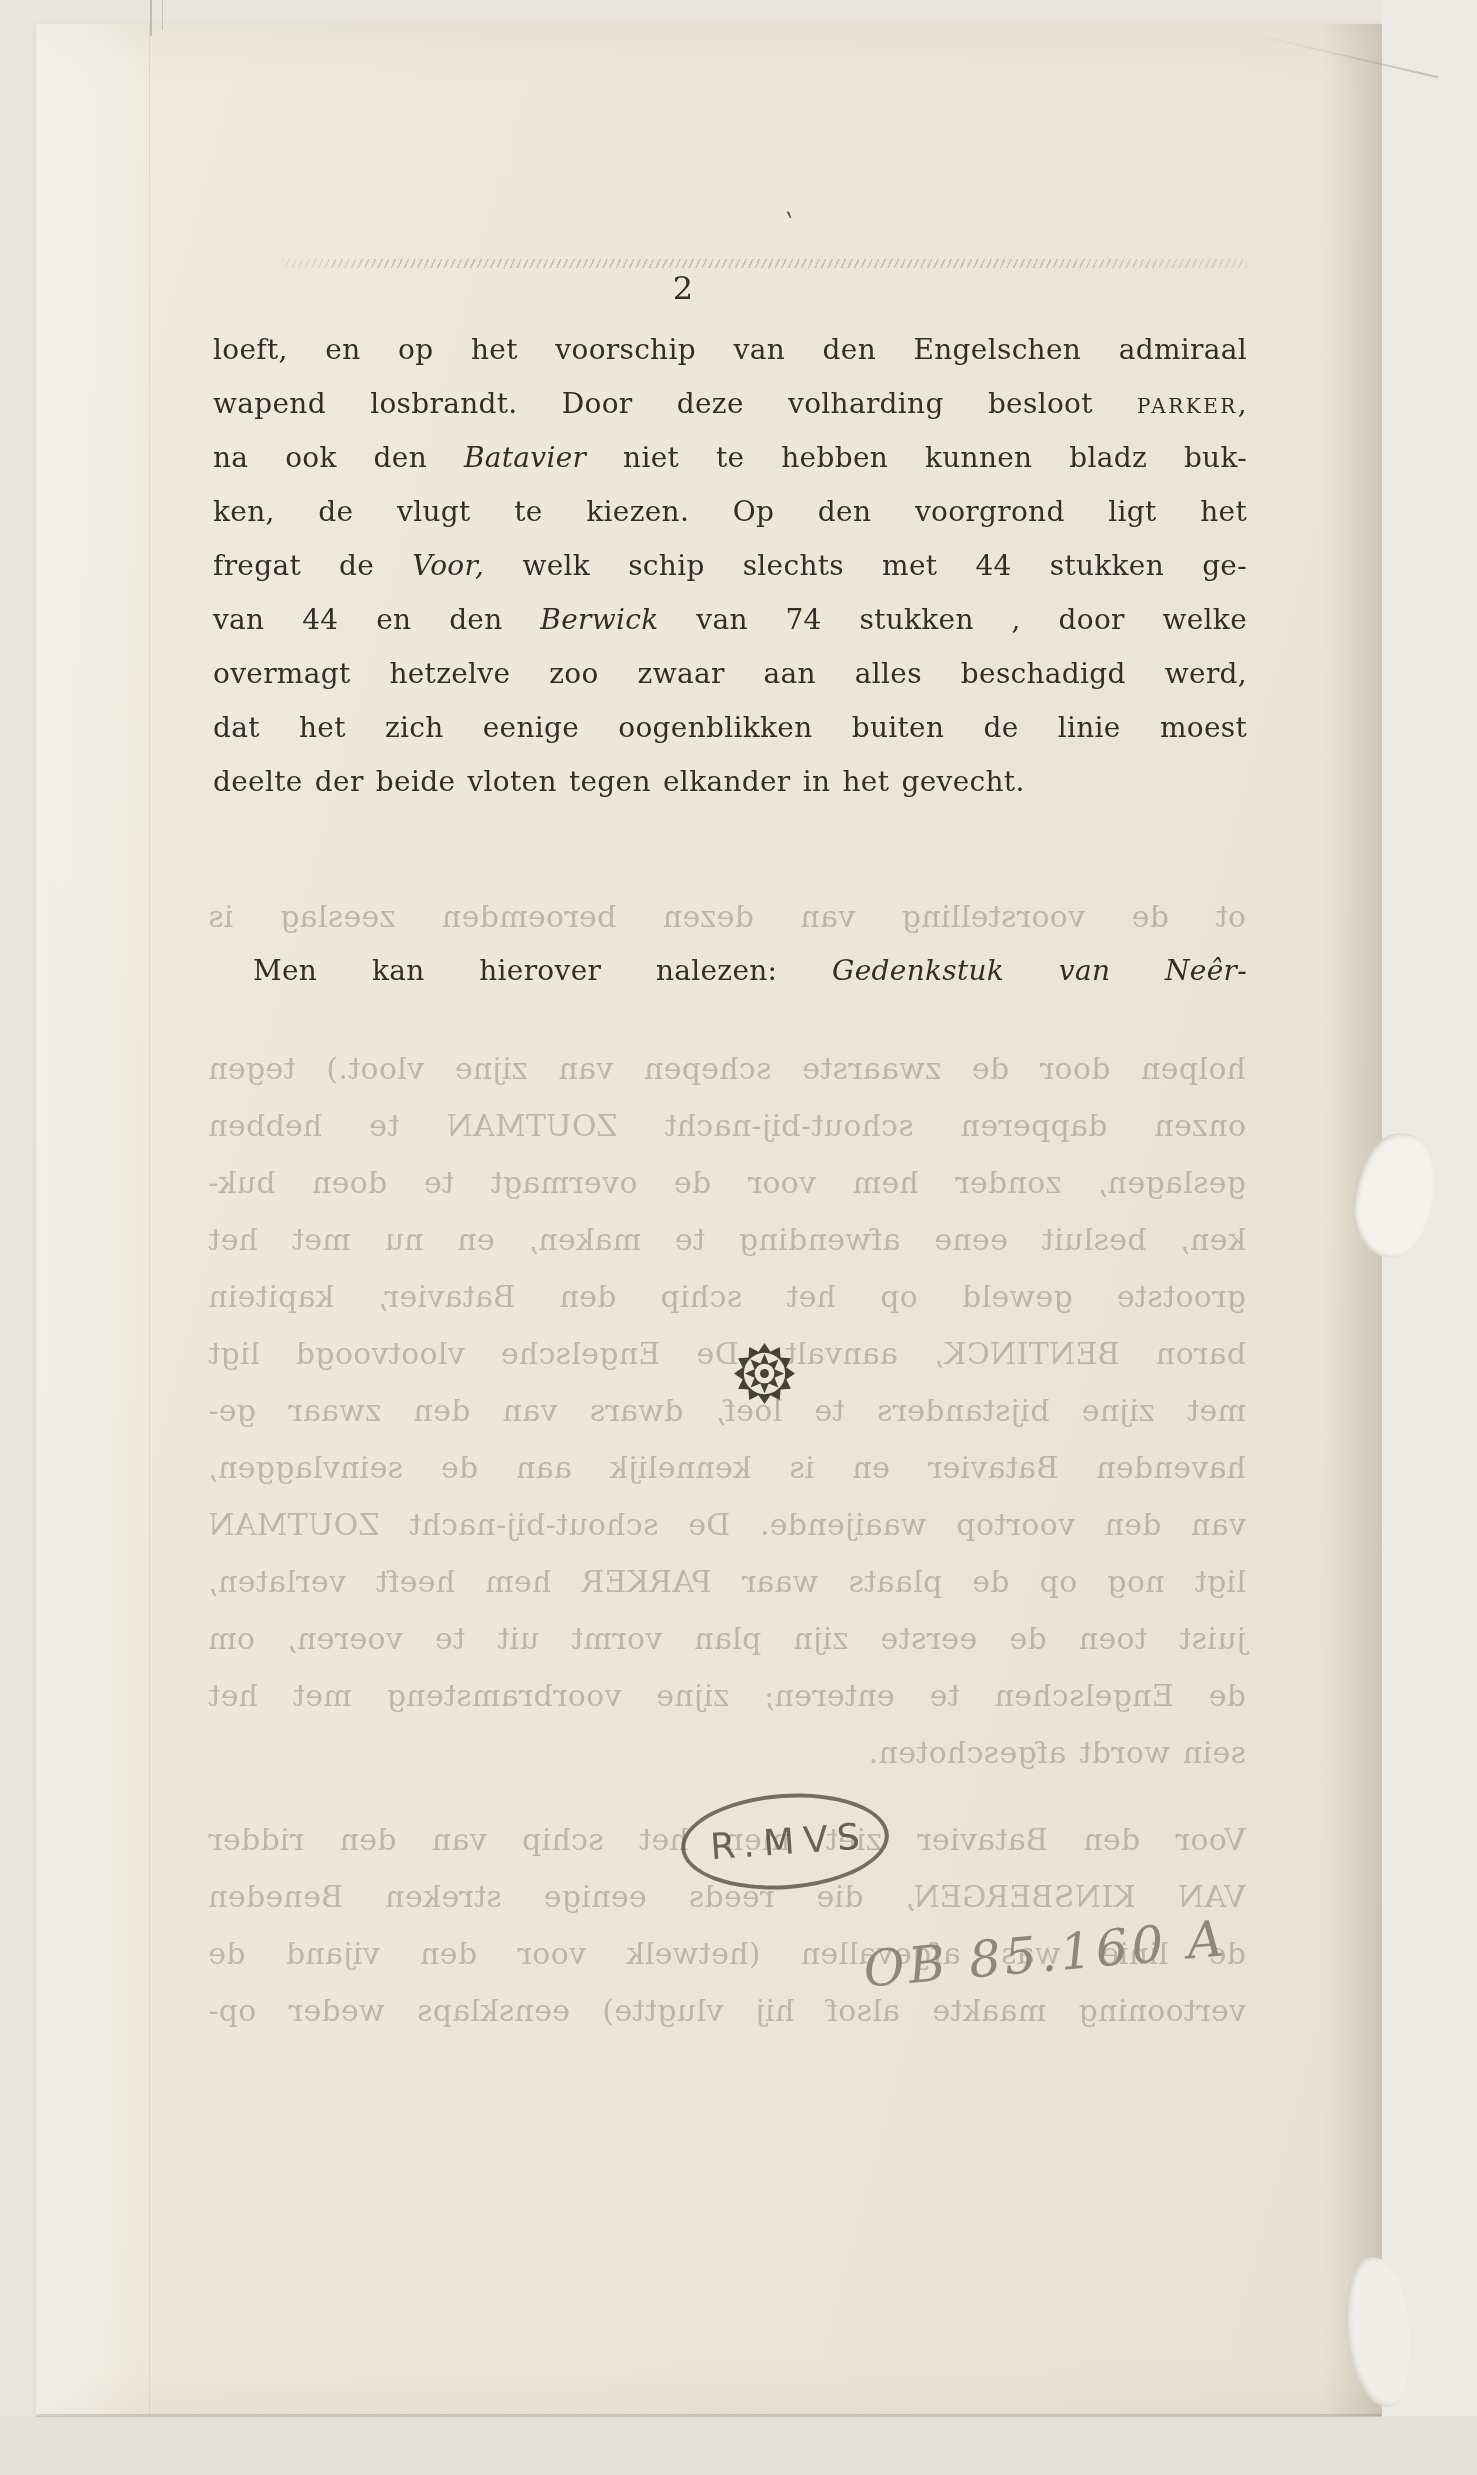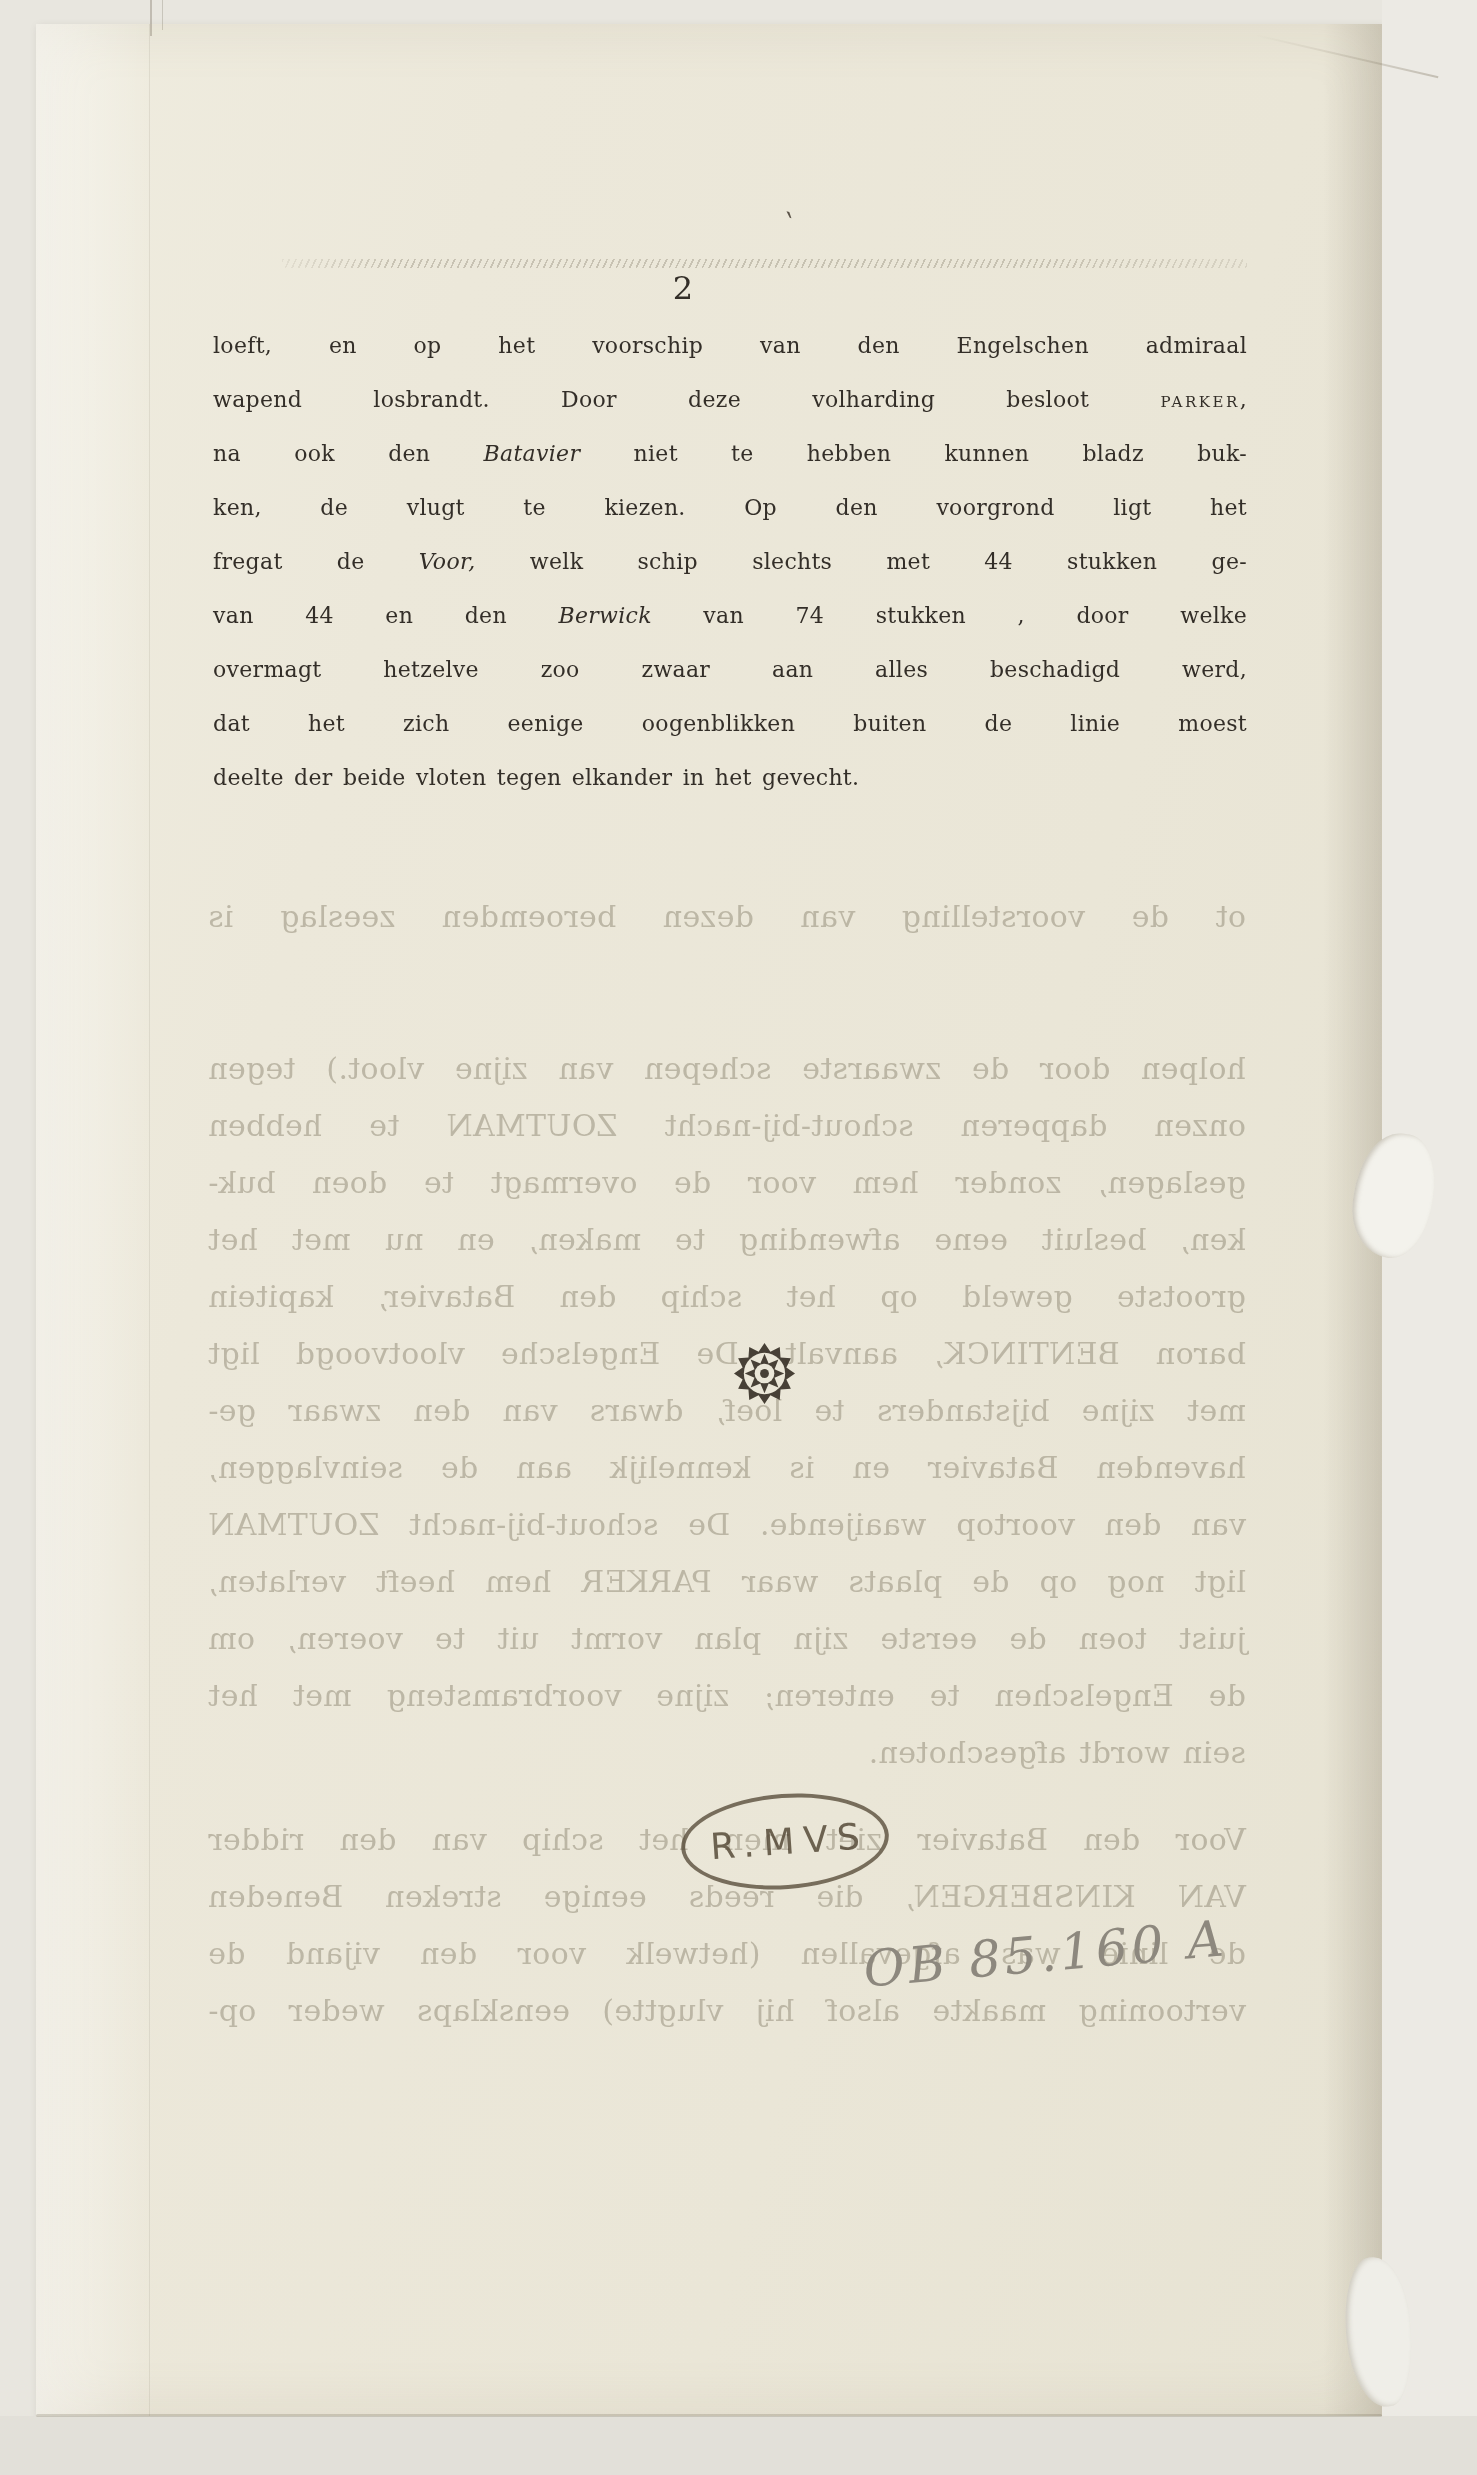--- a/index.html
+++ b/index.html
@@ -32,21 +32,21 @@
   .rule{position:absolute;left:282px;top:259px;width:965px;height:9px;opacity:.5;
         background:repeating-linear-gradient(115deg,rgba(105,95,75,.55) 0 1.6px,transparent 1.6px 6px);
         -webkit-mask-image:linear-gradient(to right,rgba(0,0,0,.3),#000 12%,#000 78%,rgba(0,0,0,.5));
         mask-image:linear-gradient(to right,rgba(0,0,0,.3),#000 12%,#000 78%,rgba(0,0,0,.5));}
   .pageno{position:absolute;left:166px;top:269px;width:1034px;text-align:center;
         font-size:32px;color:#332e28;}
   .stray-mark{position:absolute;left:780px;top:208px;font-size:30px;color:#5a5348;transform:rotate(16deg);}
   .para{position:absolute;left:213px;width:1034px;color:#332e28;}
   .para1{top:333px;}
   .para2{top:954px;}
-  .ln{height:54px;font-size:22px;letter-spacing:0.3px;word-spacing:3px;}
+  .ln{height:54px;font-size:28px;letter-spacing:0.3px;word-spacing:3px;}
   .ln.j{text-align:justify;text-align-last:justify;}
   .ln.indent{text-indent:40px;}
   .ln .i{font-style:italic;}
   .ln .sc{font-variant:small-caps;letter-spacing:2.5px;}
   
   .st{position:absolute;left:208px;width:1038px;transform:scaleX(-1);
       color:#8f8874;opacity:.5;filter:blur(0.6px);}
   .st .ln{height:57px;font-size:30px;letter-spacing:0.3px;word-spacing:3px;}
   .st0{top:899px;}
   .st1{top:1051px;}
@@ -113,20 +113,21 @@
       <div class="ln j"><span>wapend losbrandt.  Door deze volharding besloot </span><span class="sc">parker</span><span>,</span></div>
       <div class="ln j"><span>na ook den </span><span class="i">Batavier</span><span> niet te hebben kunnen bladz buk-</span></div>
       <div class="ln j"><span>ken, de vlugt te kiezen.  Op den voorgrond ligt het</span></div>
       <div class="ln j"><span>fregat de </span><span class="i">Voor,</span><span> welk schip slechts met 44 stukken ge-</span></div>
       <div class="ln j"><span>van 44 en den </span><span class="i">Berwick</span><span> van 74 stukken , door welke</span></div>
       <div class="ln j"><span>overmagt hetzelve zoo zwaar aan alles beschadigd werd,</span></div>
       <div class="ln j"><span>dat het zich eenige oogenblikken buiten de linie moest</span></div>
       <div class="ln"><span>deelte der beide vloten tegen elkander in het gevecht.</span></div>
     </div>
   <div class="para para2">
+      <div class="ln j indent"><span>Men kan hierover nalezen: </span><span class="i">Gedenkstuk van Neêr-</span></div>
     </div>
 
   <svg class="ornament" viewBox="0 0 64 64">
     <polygon fill="#3b342a" points="63,32 54.2,26 58.8,16.5 48.3,15.7 47.5,5.2 38,9.8 32,1 26,9.8 16.5,5.2 15.7,15.7 5.2,16.5 9.8,26 1,32 9.8,38 5.2,47.5 15.7,48.3 16.5,58.8 26,54.2 32,63 38,54.2 47.5,58.8 48.3,48.3 58.8,47.5 54.2,38"></polygon>
     <circle cx="32" cy="32" r="21" fill="#ebe7d8"></circle>
     <polygon fill="#3b342a" points="52,32 42.2,27.8 46.1,17.9 36.2,21.8 32,12 27.8,21.8 17.9,17.9 21.8,27.8 12,32 21.8,36.2 17.9,46.1 27.8,42.2 32,52 36.2,42.2 46.1,46.1 42.2,36.2"></polygon>
     <circle cx="32" cy="32" r="10" fill="#ebe7d8"></circle>
     <circle cx="32" cy="32" r="4.5" fill="#3b342a"></circle>
   </svg>
 

